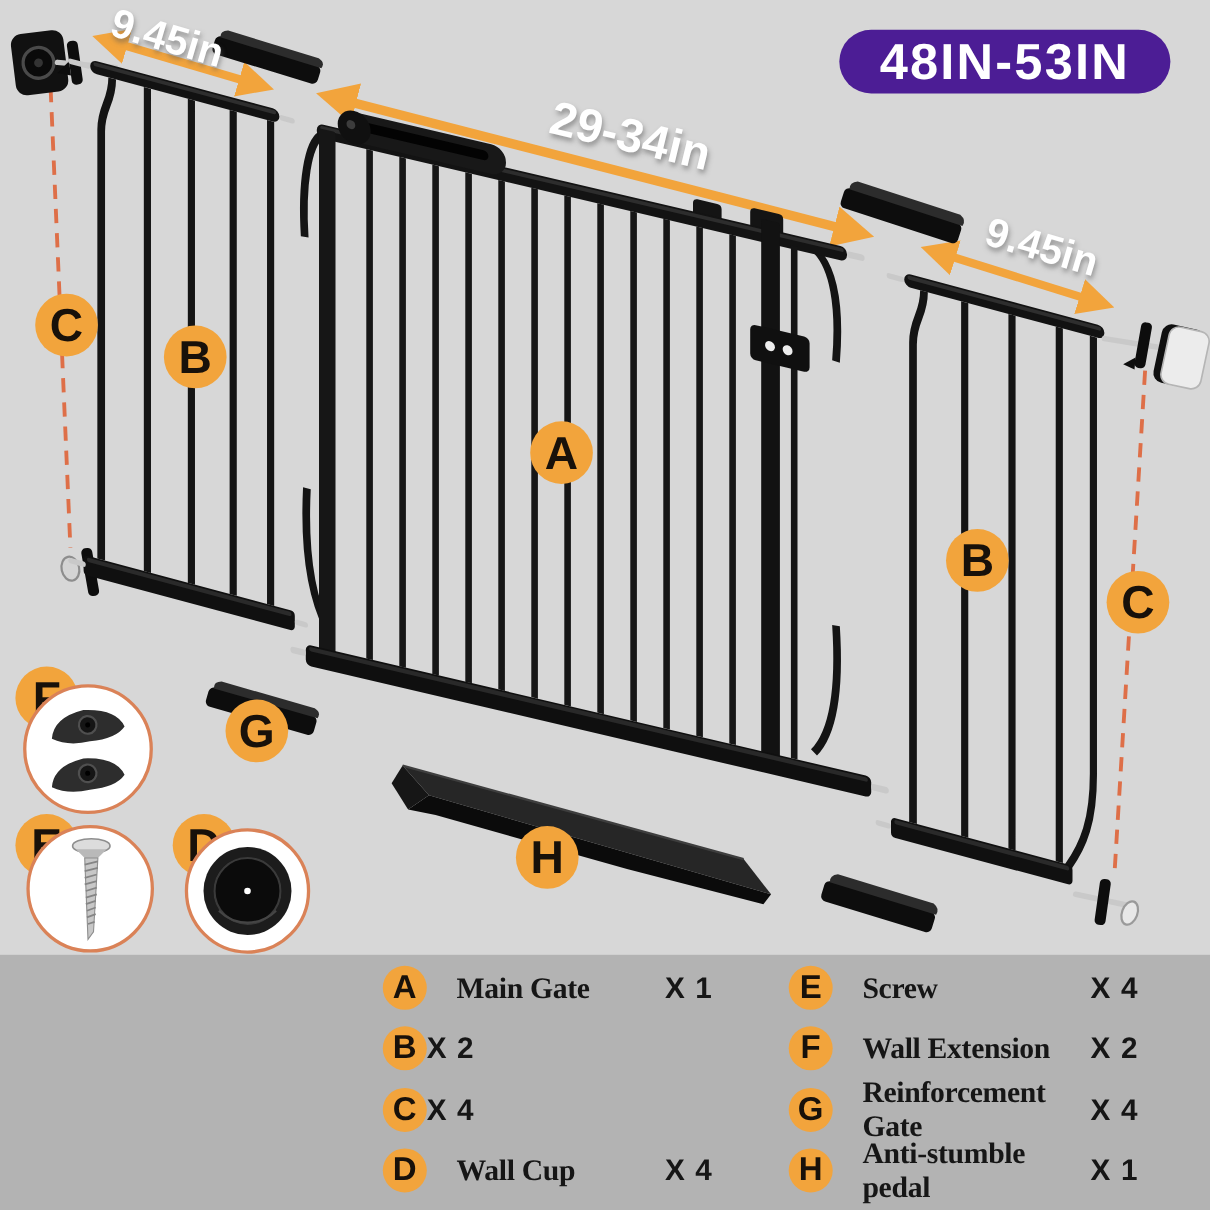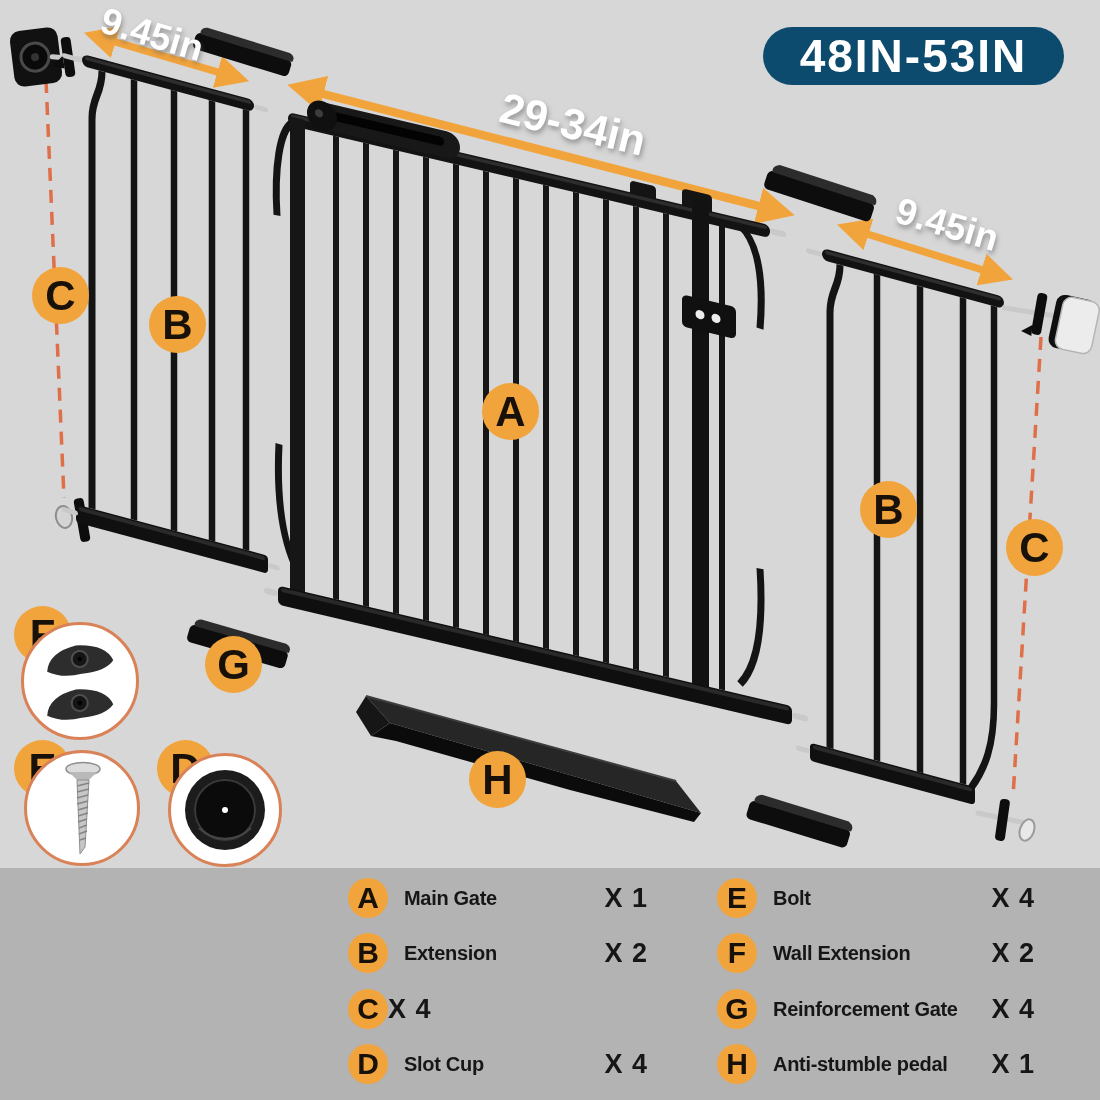--- a/index.html
+++ b/index.html
@@ -4,21 +4,21 @@
 <style>
   html,body{margin:0;padding:0;background:#e8e8e8;}
   .stage{
     position:relative;width:1100px;height:1100px;overflow:hidden;
     background:#d7d7d7;font-family:"Liberation Sans", sans-serif;
   }
   .art{position:absolute;left:0;top:0;}
   
   .badge{
     position:absolute;left:763px;top:27px;width:301px;height:58px;
-    background:#0c4a6e;border-radius:29px;color:#fff;
+    background:#4c1d95;border-radius:29px;color:#fff;
     display:flex;align-items:center;justify-content:center;
     font-size:46px;font-weight:bold;letter-spacing:2px;
   }
   
   .dim{
     position:absolute;color:#fff;font-weight:bold;text-align:center;
     text-shadow:2px 3px 5px rgba(90,90,90,.55);
   }
   .dim-left{left:77px;top:14px;width:150px;font-size:37px;transform:rotate(16.5deg);}
   .dim-center{left:478px;top:100px;width:190px;font-size:43px;transform:rotate(13.5deg);}
@@ -42,21 +42,21 @@
     position:absolute;left:0;top:868px;width:1100px;height:232px;background:#b3b3b3;
   }
   .pkg-row{
     position:absolute;height:40px;display:flex;align-items:center;color:#161616;
   }
   .pkg-badge{
     width:40px;height:40px;border-radius:50%;background:#f2a43c;color:#18110a;
     font-weight:bold;font-size:30px;display:flex;align-items:center;justify-content:center;
     flex:0 0 40px;line-height:1;
   }
-  .pkg-name{font-size:20px;font-weight:bold;margin-left:16px;letter-spacing:-.3px;flex:1;}
+  .pkg-name{font-size:27px;font-weight:bold;margin-left:27px;letter-spacing:-.3px;flex:1;font-family:Liberation Serif, serif;}
   .pkg-qty{font-size:27px;font-weight:bold;letter-spacing:1px;text-align:right;}
 </style>
 </head>
 <body>
 
 <div class="stage">
 
   <svg class="art" width="1100" height="1100" viewBox="0 0 1100 1100">
     <defs>
       <marker id="ah" viewBox="0 0 10 10" refX="6.5" refY="5" markerWidth="4.4" markerHeight="4.4" orient="auto-start-reverse">
@@ -247,35 +247,34 @@
     
   </div>
 
   <div class="pkg-row" style="left:348px;top:878px;width:300px;">
     <span class="pkg-badge">A</span>
     <span class="pkg-name">Main Gate</span>
     <span class="pkg-qty">X 1</span>
   </div>
   <div class="pkg-row" style="left:348px;top:933px;width:300px;">
     <span class="pkg-badge">B</span>
-    <span class="pkg-name">Extension</span>
     <span class="pkg-qty">X 2</span>
   </div>
   <div class="pkg-row" style="left:348px;top:989px;width:300px;">
     <span class="pkg-badge">C</span>
     <span class="pkg-qty">X 4</span>
   </div>
   <div class="pkg-row" style="left:348px;top:1044px;width:300px;">
     <span class="pkg-badge">D</span>
-    <span class="pkg-name">Slot Cup</span>
+    <span class="pkg-name">Wall Cup</span>
     <span class="pkg-qty">X 4</span>
   </div>
   <div class="pkg-row" style="left:717px;top:878px;width:318px;">
     <span class="pkg-badge">E</span>
-    <span class="pkg-name">Bolt</span>
+    <span class="pkg-name">Screw</span>
     <span class="pkg-qty">X 4</span>
   </div>
   <div class="pkg-row" style="left:717px;top:933px;width:318px;">
     <span class="pkg-badge">F</span>
     <span class="pkg-name">Wall Extension</span>
     <span class="pkg-qty">X 2</span>
   </div>
   <div class="pkg-row" style="left:717px;top:989px;width:318px;">
     <span class="pkg-badge">G</span>
     <span class="pkg-name">Reinforcement Gate</span>

